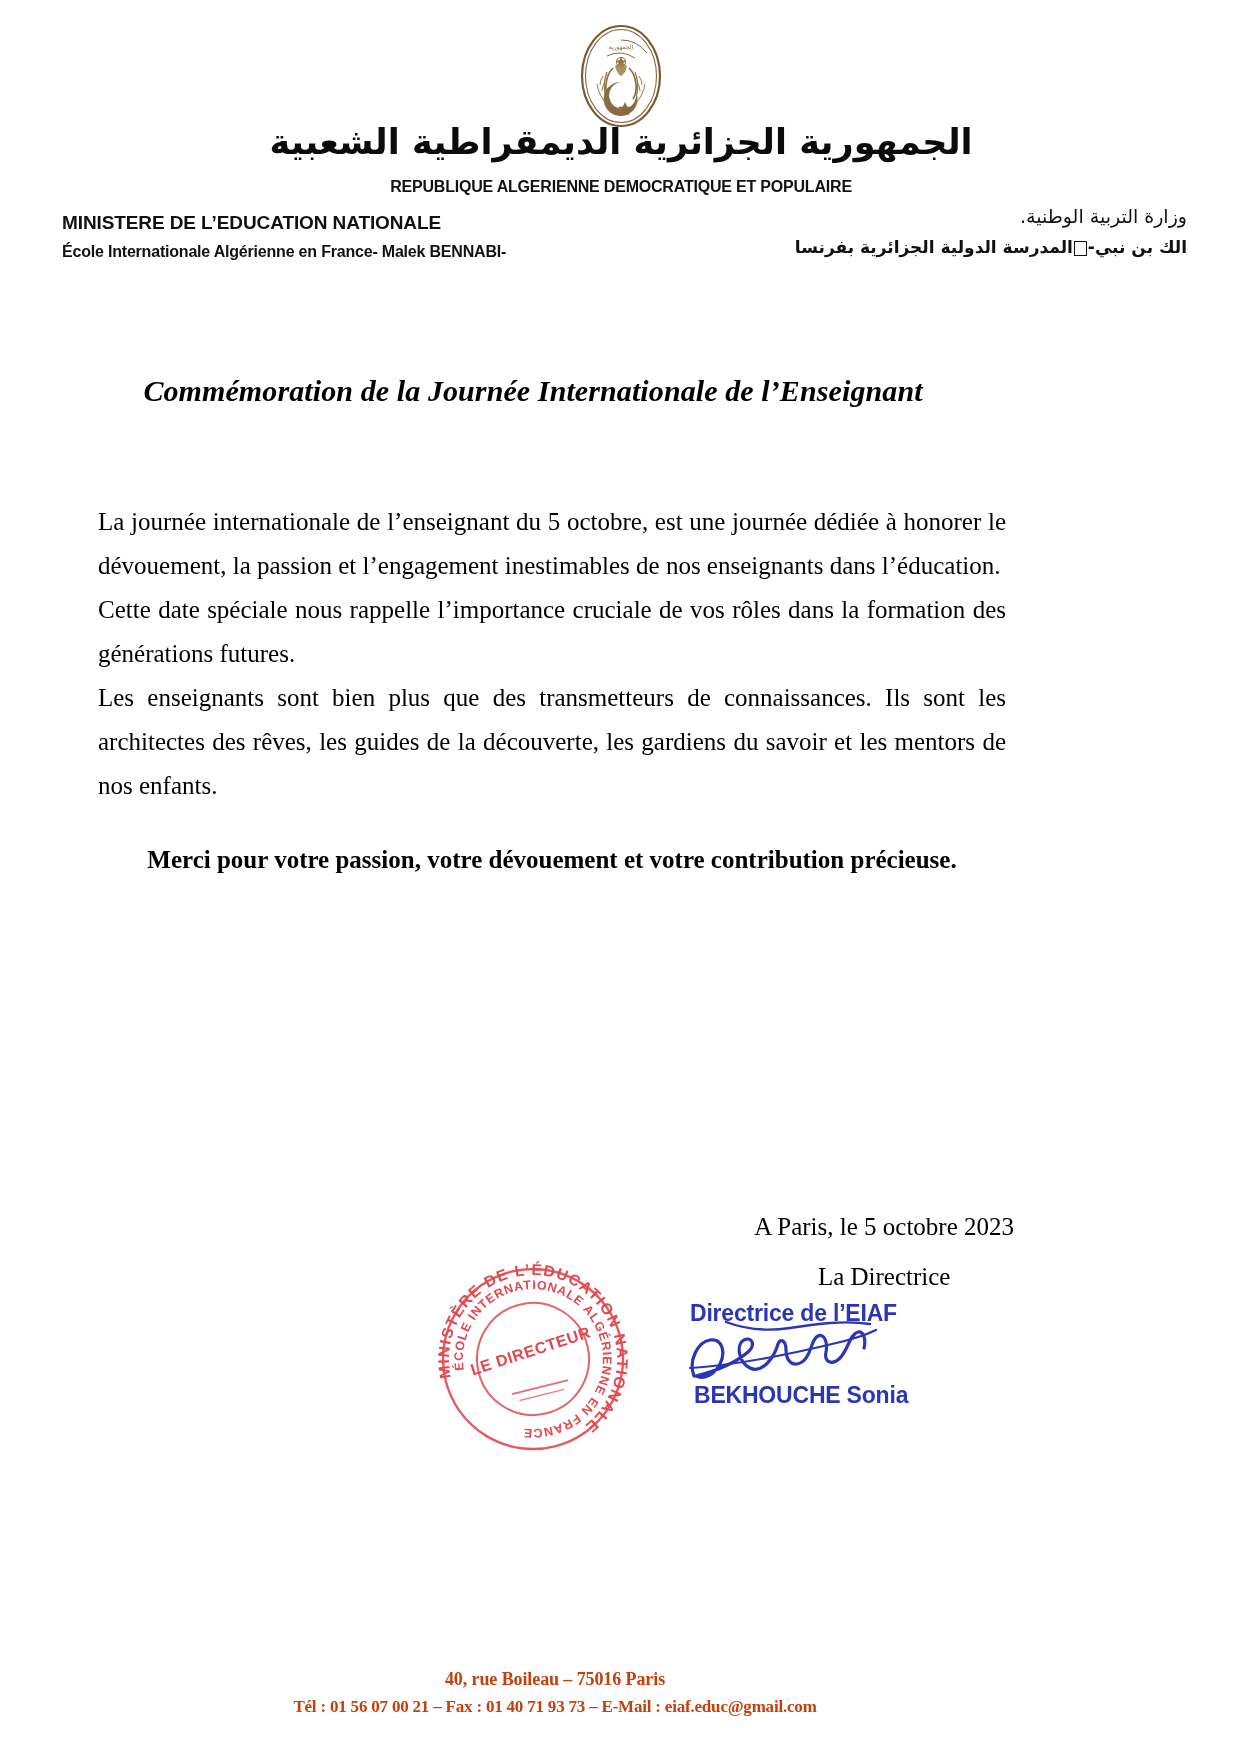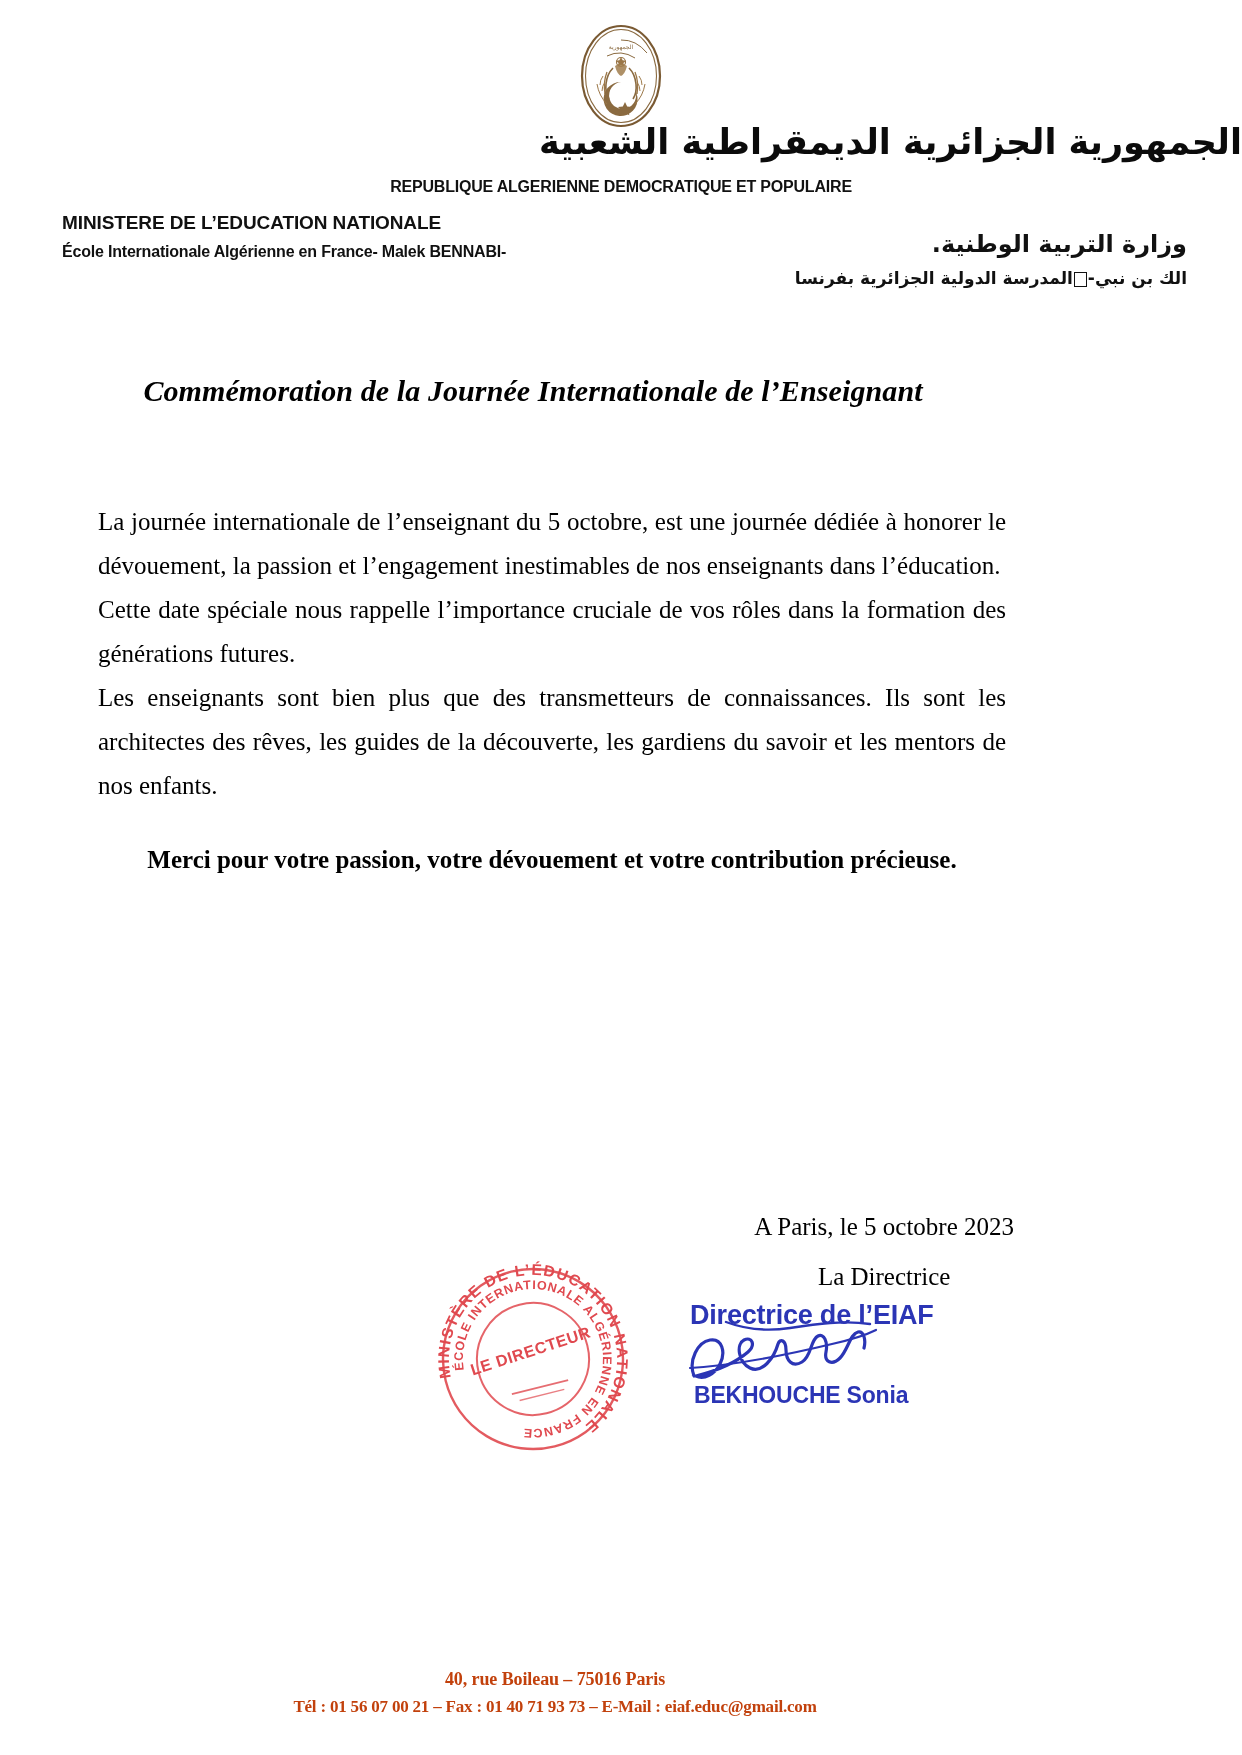--- a/index.html
+++ b/index.html
@@ -33,21 +33,21 @@
   }
   .emblem {
     display: inline-block;
   }
 
   .arabic-state {
     position: absolute;
     top: 122px;
     left: 0;
     width: 1242px;
-    text-align: right;
+    text-align: center;
     font-family: "DejaVu Sans", sans-serif;
     font-size: 35px;
     font-weight: 700;
     letter-spacing: 0px;
     direction: rtl;
     color: #0b0b0b;
   }
 
   .republic-line {
     position: absolute;
@@ -86,24 +86,23 @@
   .hdr-right {
     position: absolute;
     top: 205px;
     right: 55px;
     text-align: right;
     direction: rtl;
     font-family: "DejaVu Sans", sans-serif;
     color: #111;
   }
   .hdr-right .a1 {
-    font-size: 24px;
-    font-weight: 700;
-    white-space: nowrap;
-    margin-top: 25px;
+    font-size: 19px;
+    font-weight: 400;
+    white-space: nowrap;
   }
   .hdr-right .a2 {
     margin-top: 10px;
     font-size: 17px;
     font-weight: 700;
     white-space: nowrap;
     margin-left: 24px;
   }
   .missing-glyph {
     display: inline-block;
@@ -170,21 +169,21 @@
   .blue-sig {
     position: absolute;
     top: 1300px;
     left: 690px;
     width: 260px;
     color: #2b35b5;
     font-family: "Liberation Sans", sans-serif;
     font-weight: 700;
   }
   .blue-sig .bs-role {
-    font-size: 27px;
+    font-size: 23px;
     letter-spacing: -0.2px;
     white-space: nowrap;
   }
   .blue-sig .bs-name {
     position: absolute;
     top: 82px;
     left: 4px;
     font-size: 23px;
     letter-spacing: -0.2px;
     white-space: nowrap;

